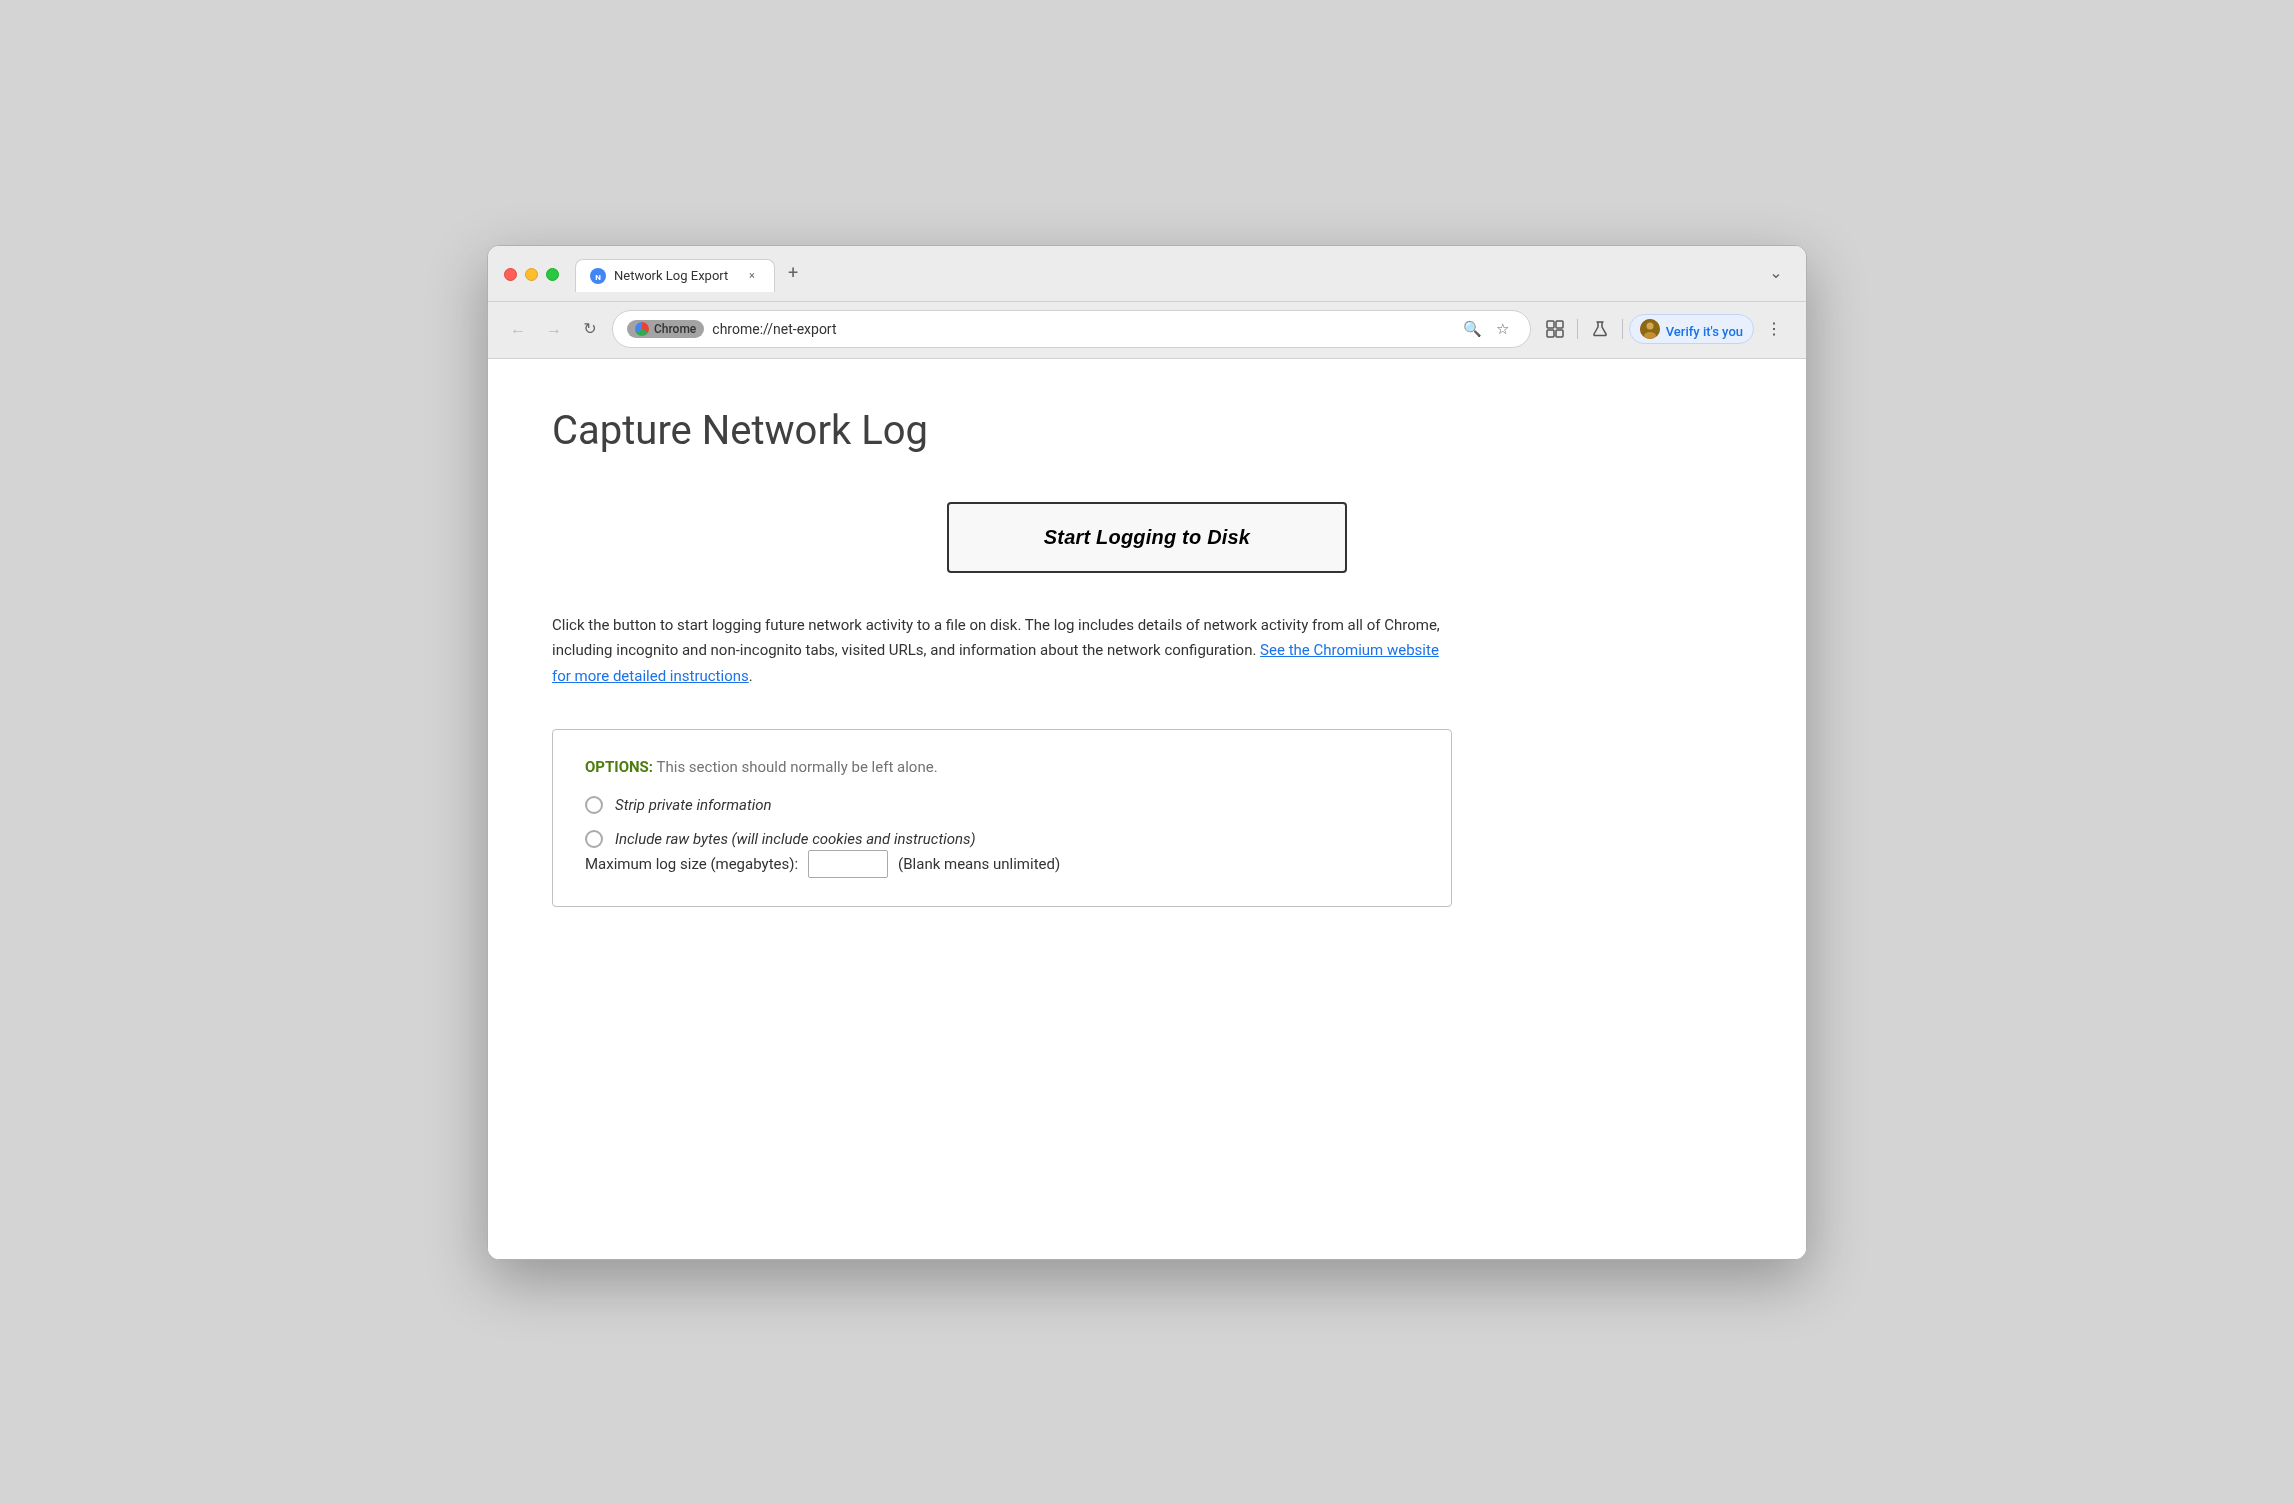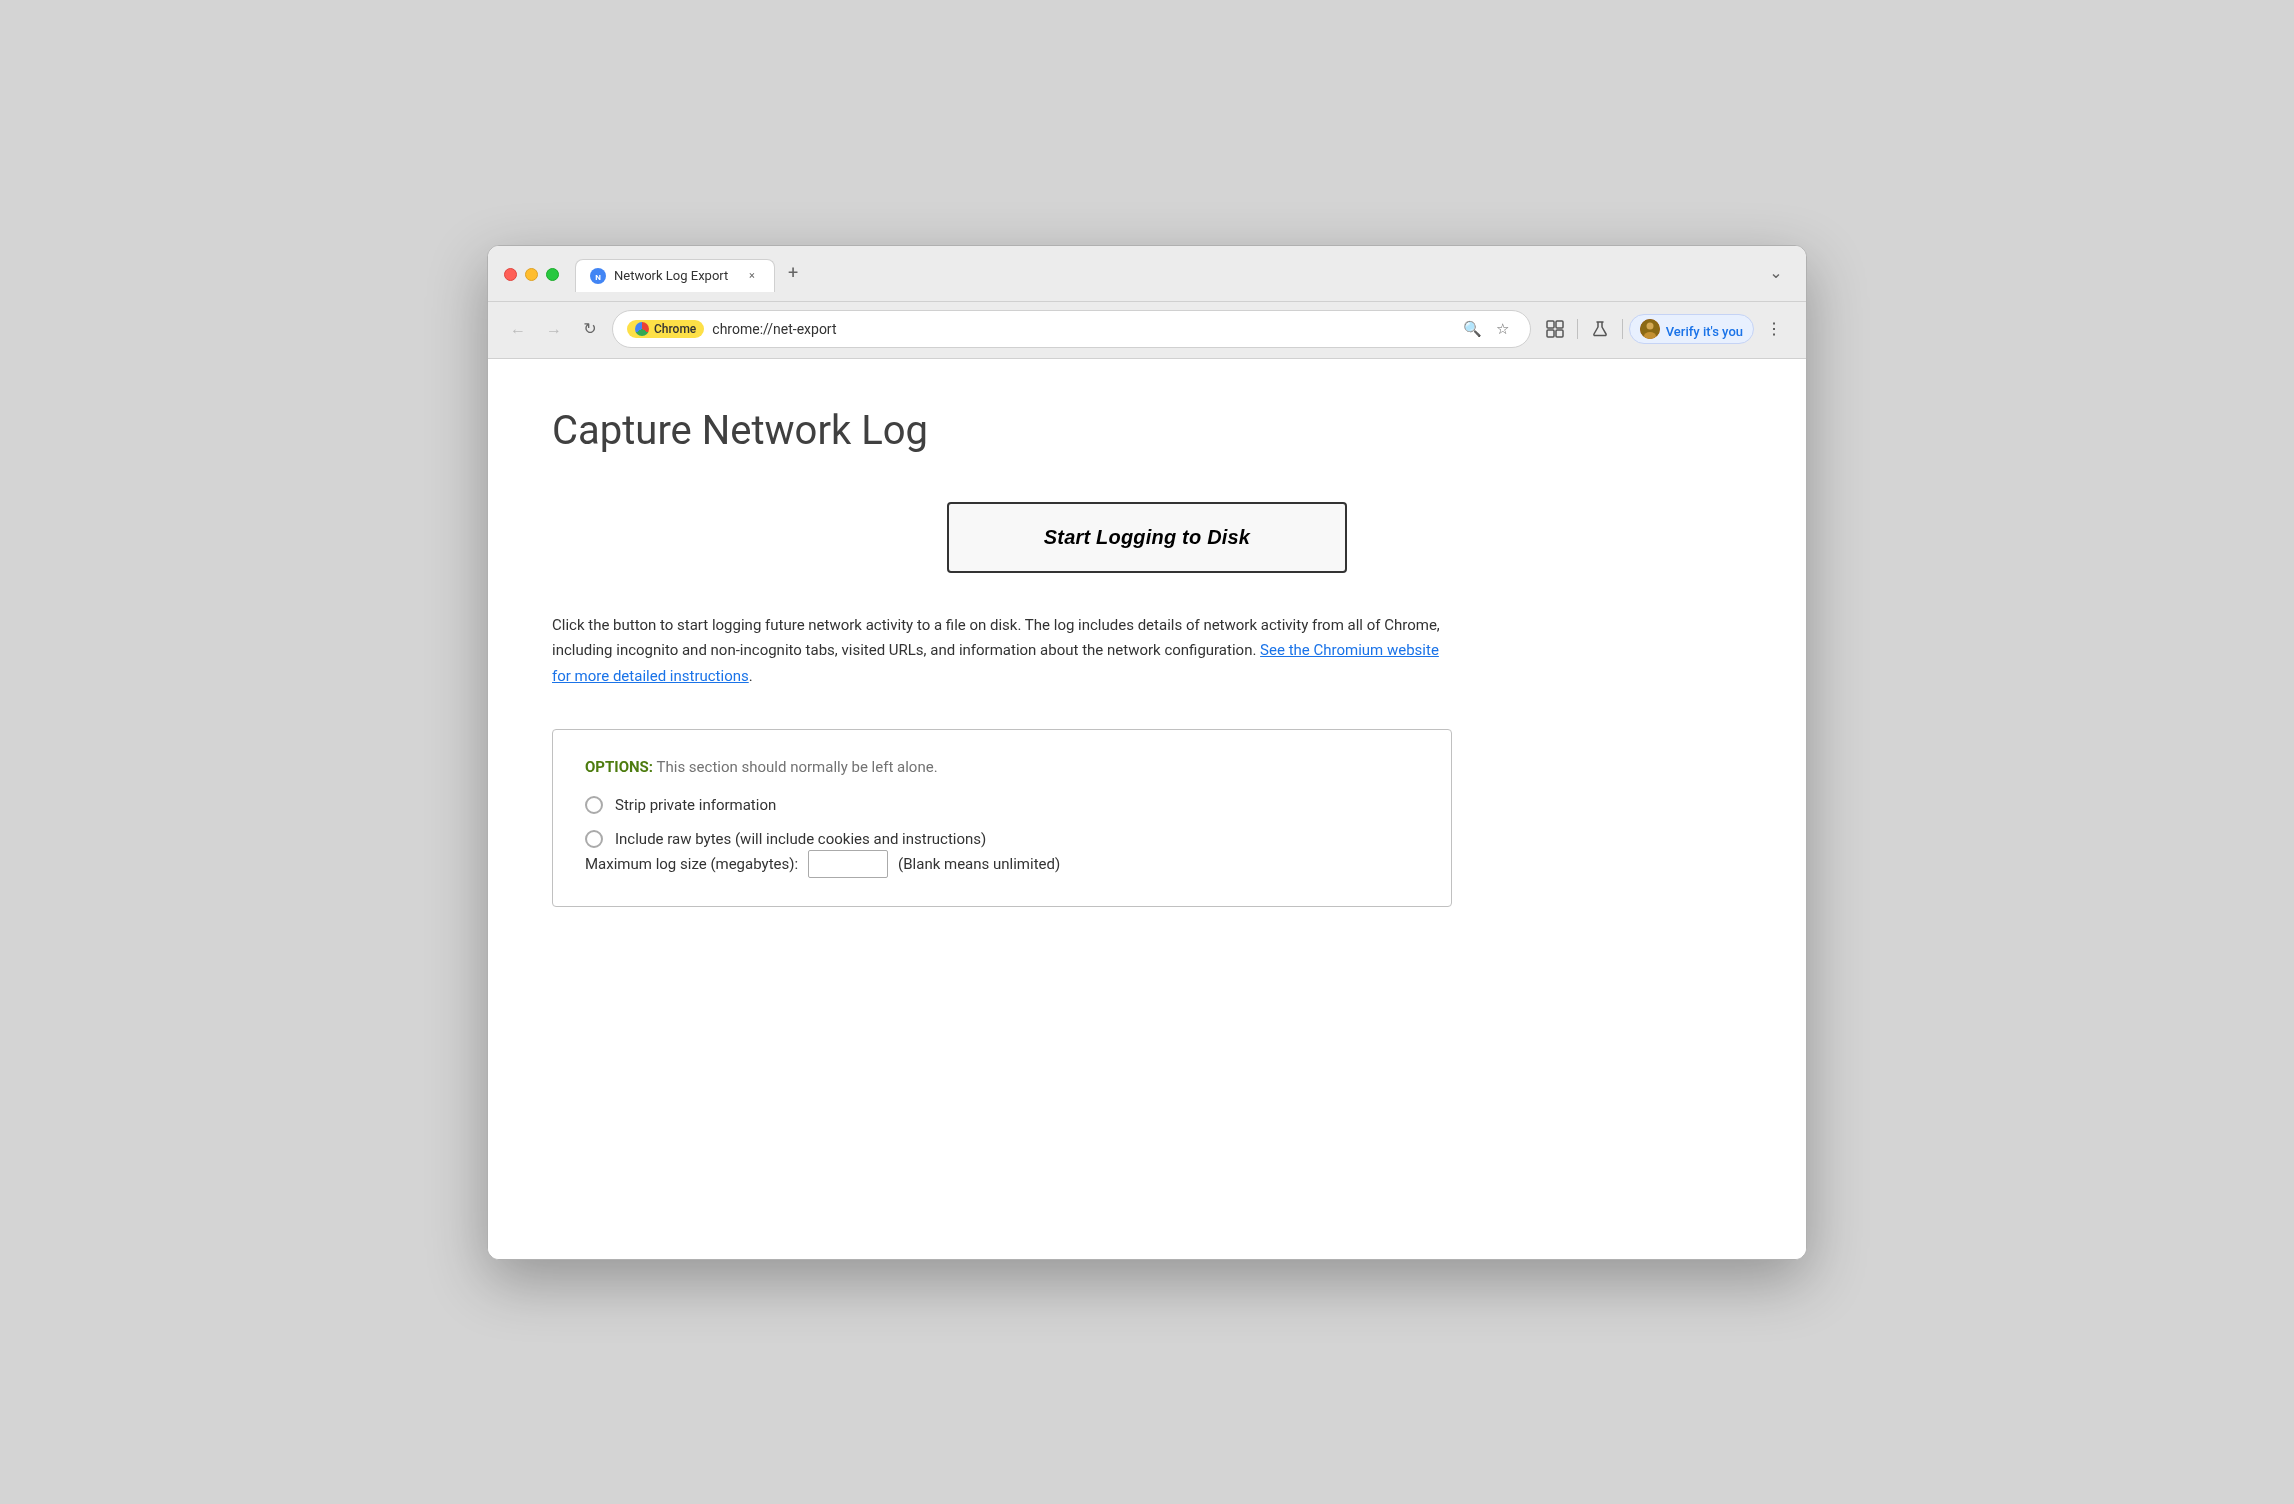--- a/index.html
+++ b/index.html
@@ -173,21 +173,21 @@
       border-radius: 20px;
       padding: 5px 14px;
       gap: 8px;
       min-height: 34px;
     }
 
     .url-chrome-badge {
       display: flex;
       align-items: center;
       gap: 5px;
-      background: #fde047;
+      background: #a3a3a3;
       padding: 2px 8px;
       border-radius: 12px;
       font-size: 12px;
       font-weight: 500;
       color: #333;
       flex-shrink: 0;
     }
 
     .chrome-sphere {
       width: 14px;
@@ -345,20 +345,21 @@
       gap: 16px;
     }
 
     .radio-item {
       display: flex;
       align-items: center;
       gap: 12px;
       font-size: 15px;
       color: #333;
       cursor: pointer;
+      font-style: italic;
     }
 
     .radio-circle {
       width: 18px;
       height: 18px;
       border-radius: 50%;
       border: 2px solid #aaa;
       display: flex;
       align-items: center;
       justify-content: center;

